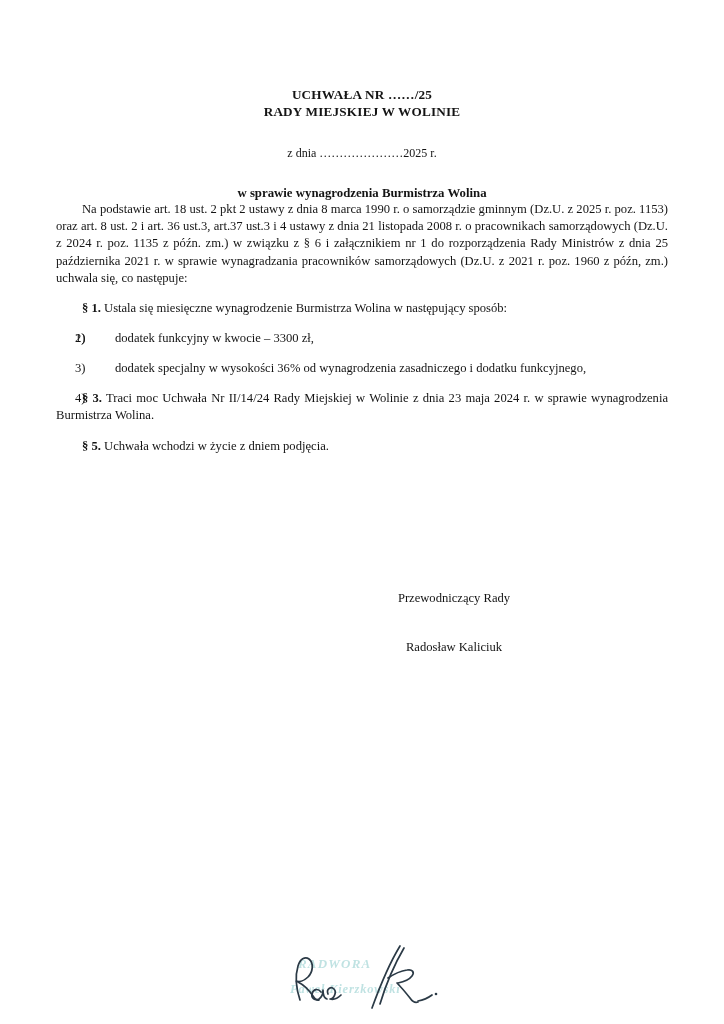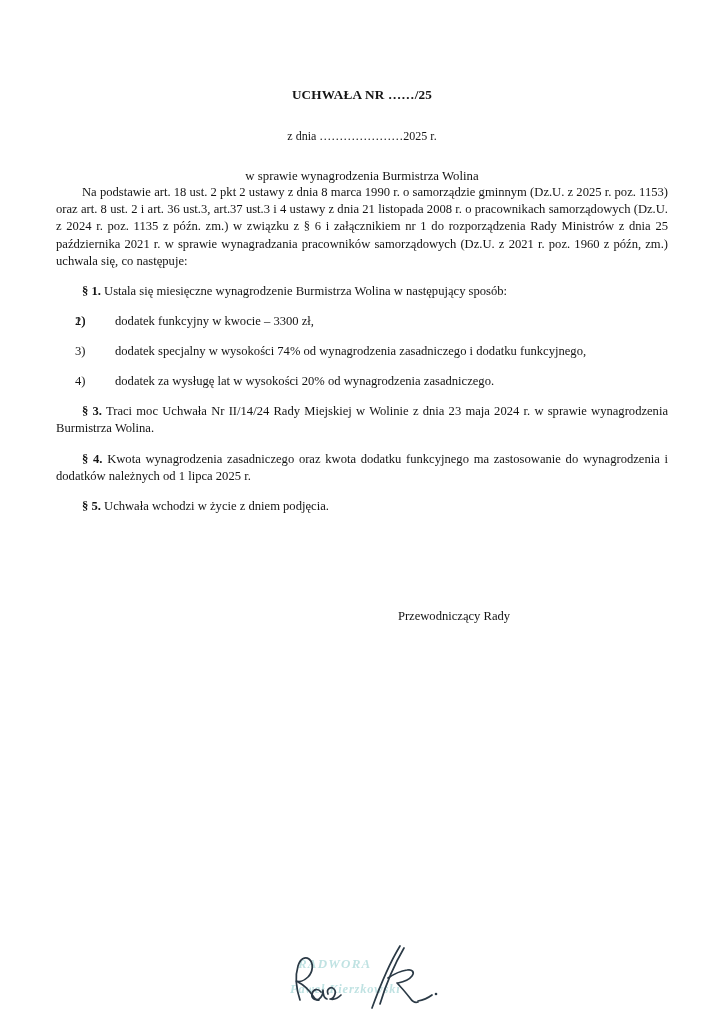--- a/index.html
+++ b/index.html
@@ -44,21 +44,21 @@
     letter-spacing: 0.2px;
   }
   .date-line {
     text-align: center;
     font-size: 12px;
     margin-top: 25px;
     line-height: 16px;
   }
   .subject-line {
     text-align: center;
-    font-weight: normal;
+    font-weight: bold;
     font-size: 12.8px;
     margin-top: 24px;
     line-height: 16px;
   }
 
   
   .preamble {
     font-size: 12.6px;
     line-height: 17.2px;
     text-align: justify;
@@ -99,21 +99,21 @@
     position: absolute;
     left: 19px;
     top: 0;
     width: 30px;
   }
 
   
   .sign-block {
     position: absolute;
     left: 56px;
-    top: 608px;
+    top: 590px;
     width: 612px;
     text-align: center;
   }
   .sign-role {
     font-size: 12.6px;
     line-height: 16px;
     padding-left: 184px;
   }
   .sign-name {
     font-size: 12.6px;
@@ -157,59 +157,59 @@
 </style>
 </head>
 <body>
 
 <div class="page">
 
   <div class="content">
 
     <div class="title-block">
       <div class="doc-title-line">UCHWAŁA NR ……/25</div>
+      <div class="doc-title-line">RADY MIEJSKIEJ W WOLINIE</div>
     </div>
 
     <div class="date-line">z dnia …………………2025 r.</div>
 
     <div class="subject-line">w sprawie wynagrodzenia Burmistrza Wolina</div>
 
     <div class="preamble">Na podstawie art. 18 ust. 2 pkt 2 ustawy z dnia 8 marca 1990 r. o samorządzie gminnym (Dz.U. z 2025 r. poz. 1153) oraz art. 8 ust. 2 i art. 36 ust.3, art.37 ust.3 i 4 ustawy z dnia 21 listopada 2008 r. o pracownikach samorządowych (Dz.U. z 2024 r. poz. 1135 z późn. zm.) w związku z § 6 i załącznikiem nr 1 do rozporządzenia Rady Ministrów z dnia 25 października 2021 r. w sprawie wynagradzania pracowników samorządowych (Dz.U. z 2021 r. poz. 1960 z późn, zm.)  uchwala się, co następuje:</div>
 
     <div class="para tight"><b>§ 1.</b><span> Ustala się miesięczne wynagrodzenie Burmistrza Wolina w następujący sposób:</span></div>
 
     <ul class="numlist">
       <li>
         <span class="marker">1)</span>
       </li>
       <li>
         <span class="marker">2)</span>
         <span>dodatek funkcyjny w kwocie – 3300 zł,</span>
       </li>
       <li>
         <span class="marker">3)</span>
-        <span>dodatek specjalny w wysokości 74% od wynagrodzenia zasadniczego i dodatku funkcyjnego,</span>
+        <span>dodatek specjalny w wysokości 36% od wynagrodzenia zasadniczego i dodatku funkcyjnego,</span>
       </li>
       <li>
         <span class="marker">4)</span>
-        <span>dodatek za wysługę lat w wysokości 20% od wynagrodzenia zasadniczego.</span>
       </li>
     </ul>
 
 
     <div class="para"><b>§ 3.</b><span> Traci moc Uchwała Nr II/14/24 Rady Miejskiej w Wolinie z dnia 23 maja 2024 r. w sprawie wynagrodzenia Burmistrza Wolina.</span></div>
 
-    <div class="para"><b>§ 4.</b><span> Kwota wynagrodzenia zasadniczego oraz kwota dodatku funkcyjnego ma zastosowanie do wynagrodzenia i dodatków należnych od 1 lipca 2025 r.</span></div>
 
     <div class="para"><b>§ 5.</b><span> Uchwała wchodzi w życie z dniem podjęcia.</span></div>
 
   </div>
 
   <div class="sign-block">
     <div class="sign-role">Przewodniczący Rady</div>
+    <div class="sign-name">Radosław Kaliciuk</div>
   </div>
 
   <div class="signature-area">
 
     <div class="stamp-text">RADWORA</div>
     <div class="stamp-text line2">Paweł Kierzkowski</div>
 
     <svg class="ink" width="200" height="86" viewBox="0 0 200 86" fill="none" xmlns="http://www.w3.org/2000/svg">
       <g stroke="#2b3a46" stroke-width="1.7" stroke-linecap="round" stroke-linejoin="round" fill="none">
 

